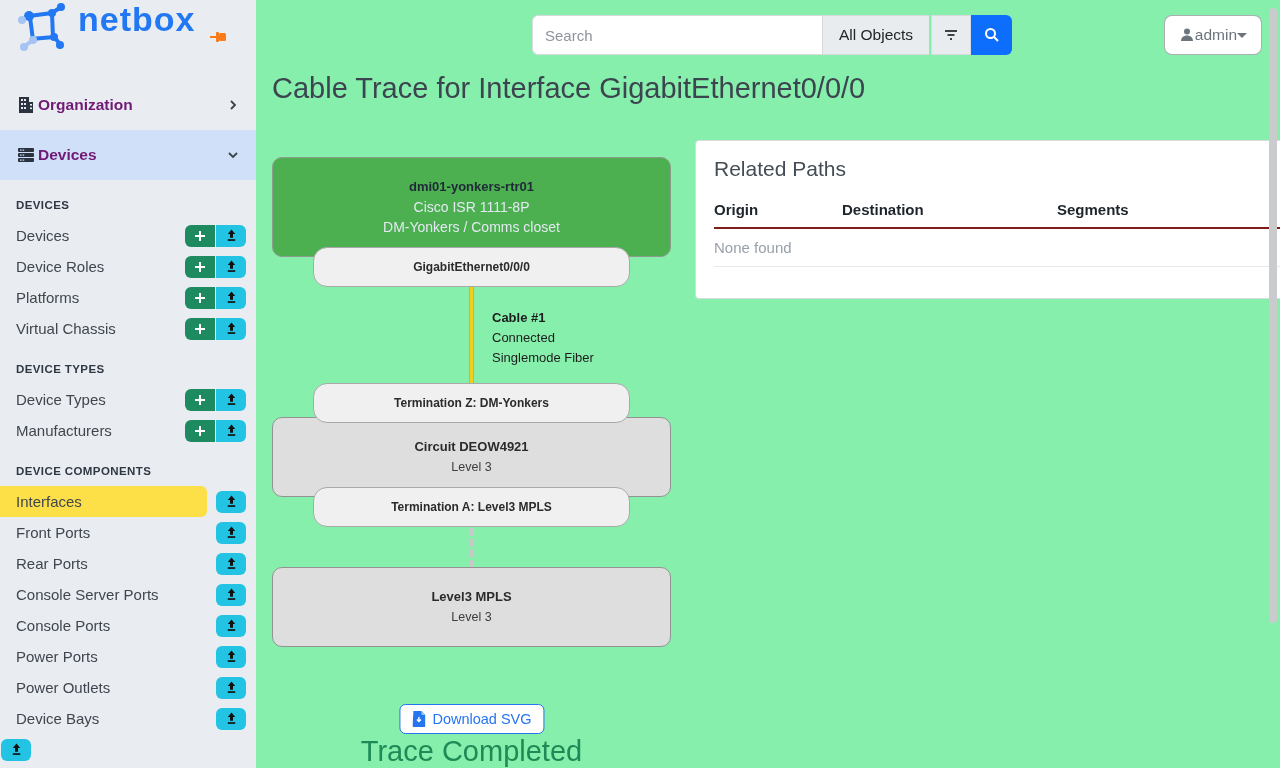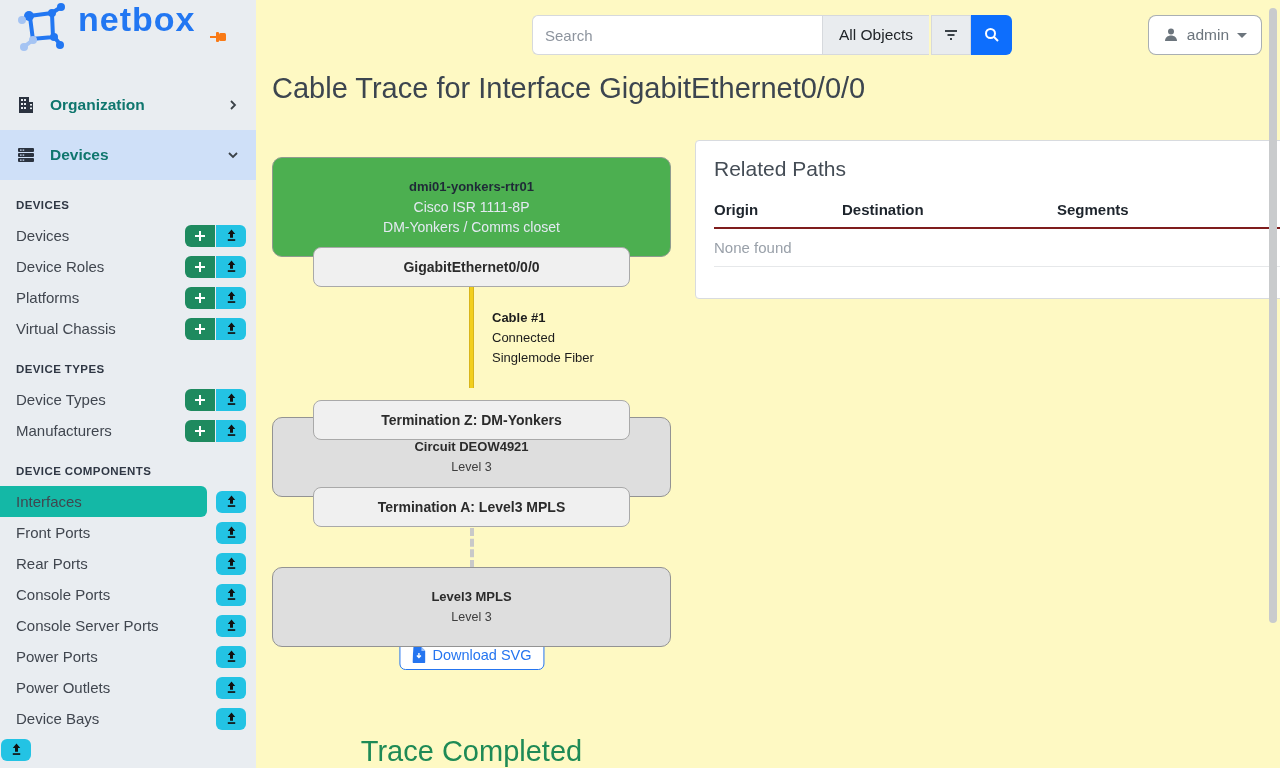--- a/index.html
+++ b/index.html
@@ -6,67 +6,67 @@
   html,body { width:1280px; height:768px; overflow:hidden; }
   body { font-family:"Liberation Sans", sans-serif; display:flex; background:#fff; color:#333; }
 
   
   .sidebar { width:256px; min-width:256px; height:768px; background:#e9edf1; overflow:hidden; position:relative; }
   .logo-row { height:80px; display:flex; padding:0 16px; position:relative; }
   .wordmark { font-size:34px; font-weight:bold; color:#2277f2; letter-spacing:1px; margin-left:10px; }
   .pin-btn { position:absolute; right:28px; top:30px; background:none; border:none; cursor:pointer; }
   .nav-item { height:50px; display:flex; align-items:center; padding:0 16px; cursor:pointer; }
   .nav-item.active { background:#cfe0f8; }
-  .nav-item .nav-label { font-size:15.5px; font-weight:bold; color:#0f766e; margin-left:14px; flex:1; }
+  .nav-item .nav-label { font-size:15.5px; font-weight:bold; color:#701a75; margin-left:2px; flex:1; }
   .section-title { padding:19px 16px 9px 16px; font-size:11.5px; font-weight:bold; color:#2f3744; letter-spacing:.4px; }
   .side-item { height:31px; display:flex; align-items:center; padding:0 10px 0 0; }
   .side-item .label-wrap { flex:1; height:31px; display:flex; align-items:center; padding-left:16px; }
-  .side-item.active .label-wrap { background:#14b8a6; border-radius:0 6px 6px 0; margin-right:8px; }
+  .side-item.active .label-wrap { background:#fde047; border-radius:0 6px 6px 0; margin-right:8px; }
   .side-item .item-label { font-size:15px; color:#40464f; }
   .btn-pair { display:flex; }
   .btn-sq { width:30px; height:22px; border:none; display:flex; align-items:center; justify-content:center; cursor:pointer; }
   .btn-add { background:#1e8a5f; border-radius:6px 0 0 6px; }
   .btn-import { background:#23c3e4; border-radius:0 6px 6px 0; margin-left:1px; }
   .btn-import.solo { border-radius:6px; }
 
   
-  .main { position:relative; flex:1; height:768px; background:#fef9c3; }
+  .main { position:relative; flex:1; height:768px; background:#86efac; }
 
   .search-group { position:absolute; left:276px; top:15px; height:40px; display:flex; }
   .search-input { width:290px; height:40px; border:1px solid #d6d9dd; border-right:none; border-radius:6px 0 0 6px; padding:0 12px; font-size:15px; font-family:inherit; color:#212529; outline:none; }
   .search-input::placeholder { color:#8d949e; }
   .scope-seg { height:40px; background:#e9ecef; border:1px solid #d6d9dd; border-right:none; display:flex; align-items:center; padding:0 16px; font-size:15.5px; color:#212529; cursor:pointer; }
   .filter-btn { width:40px; height:40px; background:#e9ecef; border:1px solid #d6d9dd; margin-left:2px; display:flex; align-items:center; justify-content:center; cursor:pointer; }
   .search-btn { width:41px; height:40px; background:#0d6efd; border:none; border-radius:0 6px 6px 0; display:flex; align-items:center; justify-content:center; cursor:pointer; }
 
-  .user-btn { position:absolute; right:18px; top:15px; height:40px; background:#fff; border:1.5px solid #70798199; border-radius:8px; display:flex; align-items:center; gap:8px; padding:0 14px; font-size:15.5px; color:#6c757d; font-family:inherit; cursor:pointer; }
+  .user-btn { position:absolute; right:18px; top:15px; height:40px; background:#fff; border:1.5px solid #70798199; border-radius:8px; display:flex; align-items:center; padding:0 14px; font-size:15.5px; color:#6c757d; font-family:inherit; cursor:pointer; }
   .caret-down { width:0; height:0; border-left:5px solid transparent; border-right:5px solid transparent; border-top:5px solid #6c757d; }
 
   .page-title { position:absolute; left:16px; top:72px; font-size:29px; font-weight:normal; color:#3c454f; }
 
   
   .diagram { position:absolute; left:16px; top:140px; width:400px; height:628px; }
   .tbox { position:absolute; display:flex; flex-direction:column; align-items:center; justify-content:center; text-align:center; }
   .node-device { left:0; top:17px; width:399px; height:100px; background:#4caf50; border:1px solid #8f9b8f; border-radius:10px; z-index:1; }
   .node-device .dev-name { font-size:13px; font-weight:bold; color:#1f2937; line-height:20px; }
   .node-device .dev-sub { font-size:14px; color:#e4e9f2; line-height:20px; }
-  .attach { background:#f0f0f0; border:1.5px solid #a9a9a9; border-radius:8px; left:41px; width:317px; height:40px; z-index:3; font-size:14px; font-weight:bold; color:#2b2b2b; }
+  .attach { background:#f0f0f0; border:1.5px solid #a9a9a9; border-radius:14px; left:41px; width:317px; height:40px; z-index:3; font-size:12px; font-weight:bold; color:#2b2b2b; }
   .iface-box { top:107px; }
-  .termz-box { top:260px; }
+  .termz-box { top:243px; }
   .terma-box { top:347px; }
   .bigbox { background:#dedede; border:1.5px solid #939393; border-radius:10px; left:0; width:399px; height:80px; z-index:2; }
   .circuit-box { top:277px; }
   .pnet-box { top:427px; }
   .bigbox .big-name { font-size:13px; font-weight:bold; color:#2b2b2b; line-height:20px; }
   .bigbox .big-sub { font-size:12.5px; color:#3d3d3d; line-height:20px; }
   .cable-line { position:absolute; left:197px; top:147px; width:5px; height:101px; background:#f2cf1d; border-left:1px solid #d8b51a; border-right:1px solid #d8b51a; }
   .cable-label { position:absolute; left:220px; top:168px; text-align:left; font-size:13px; color:#1d1d1d; line-height:20px; }
   .cable-label .cab-name { font-weight:bold; }
   .dash-line { position:absolute; left:198px; top:388px; height:40px; width:0; border-left:4px dashed #c9c9c9; }
-  .dl-btn { position:absolute; left:200px; top:500px; transform:translateX(-50%); height:30px; display:inline-flex; align-items:center; gap:7px; background:#fff; border:1px solid #2575f0; border-radius:6px; color:#2575f0; font-size:14.5px; font-family:inherit; padding:0 12px; cursor:pointer; white-space:nowrap; }
+  .dl-btn { position:absolute; left:200px; top:564px; transform:translateX(-50%); height:30px; display:inline-flex; align-items:center; gap:7px; background:#fff; border:1px solid #2575f0; border-radius:6px; color:#2575f0; font-size:14.5px; font-family:inherit; padding:0 12px; cursor:pointer; white-space:nowrap; }
   .trace-status { position:absolute; left:0; top:595px; width:399px; text-align:center; font-size:29px; color:#1e8a56; }
 
   
   .card { position:absolute; left:439px; top:140px; width:637px; height:159px; background:#fff; border:1px solid #d8dbdf; border-radius:4px; padding:16px 18px; }
   .card-title { font-size:21px; font-weight:normal; color:#444c55; margin-bottom:16px; }
   .paths-table { width:100%; border-collapse:collapse; }
   .paths-table th { text-align:left; font-size:15px; color:#1d242c; padding:4px 8px 9px 0; border-bottom:2px solid #7f1d1d; }
   .th-origin { width:128px; } .th-dest { width:215px; }
   .paths-table td { padding:10px 0; font-size:15px; color:#99a0a9; border-bottom:1px solid #e6e8ea; }
 
@@ -304,32 +304,32 @@
       </span>
     <button class="btn-sq btn-import solo">
         <svg width="13" height="13" viewBox="0 0 14 14">
           <path d="M7 0.5 L11 5.5 H8.6 V9.5 H5.4 V5.5 H3 Z" fill="#111"></path>
           <rect x="3" y="11" width="8" height="1.8" fill="#111"></rect>
         </svg>
       </button>
   </div>
   <div class="side-item">
     <span class="label-wrap">
+        <span class="item-label">Console Server Ports</span>
+      </span>
+    <button class="btn-sq btn-import solo">
+        <svg width="13" height="13" viewBox="0 0 14 14">
+          <path d="M7 0.5 L11 5.5 H8.6 V9.5 H5.4 V5.5 H3 Z" fill="#111"></path>
+          <rect x="3" y="11" width="8" height="1.8" fill="#111"></rect>
+        </svg>
+      </button>
+  </div>
+  <div class="side-item">
+    <span class="label-wrap">
         <span class="item-label">Console Ports</span>
-      </span>
-    <button class="btn-sq btn-import solo">
-        <svg width="13" height="13" viewBox="0 0 14 14">
-          <path d="M7 0.5 L11 5.5 H8.6 V9.5 H5.4 V5.5 H3 Z" fill="#111"></path>
-          <rect x="3" y="11" width="8" height="1.8" fill="#111"></rect>
-        </svg>
-      </button>
-  </div>
-  <div class="side-item">
-    <span class="label-wrap">
-        <span class="item-label">Console Server Ports</span>
       </span>
     <button class="btn-sq btn-import solo">
         <svg width="13" height="13" viewBox="0 0 14 14">
           <path d="M7 0.5 L11 5.5 H8.6 V9.5 H5.4 V5.5 H3 Z" fill="#111"></path>
           <rect x="3" y="11" width="8" height="1.8" fill="#111"></rect>
         </svg>
       </button>
   </div>
   <div class="side-item">
     <span class="label-wrap">

